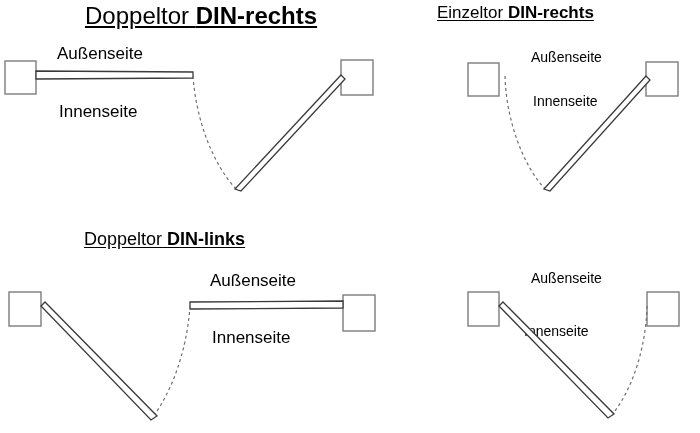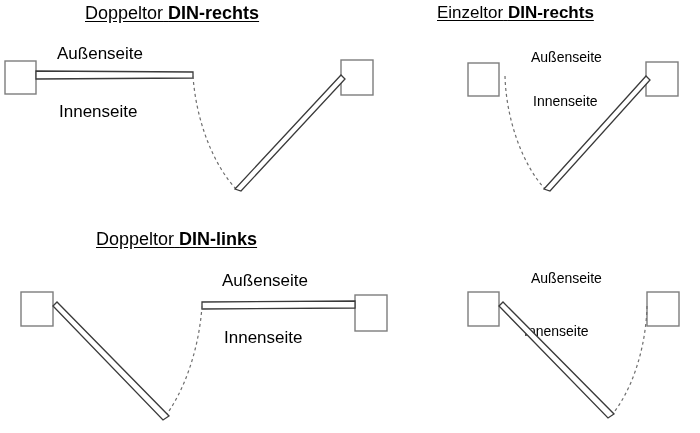--- a/index.html
+++ b/index.html
@@ -13,21 +13,21 @@
     position: relative;
     overflow: hidden;
     font-family: "Liberation Sans", sans-serif;
     color: #000000;
   }
   .panel {
     position: absolute;
   }
   .panel-tl { left: 0;   top: 0;   width: 420px; height: 220px; }
   .panel-tr { left: 420px; top: 0;   width: 280px; height: 220px; }
-  .panel-bl { left: 0;   top: 220px; width: 420px; height: 213px; margin-left: 12px; }
+  .panel-bl { left: 0;   top: 220px; width: 420px; height: 213px; }
   .panel-br { left: 420px; top: 220px; width: 280px; height: 213px; }
 
   .panel svg {
     display: block;
     position: absolute;
     left: 0;
     top: 0;
     overflow: visible;
   }
 
@@ -54,21 +54,21 @@
   .title {
     position: absolute;
     white-space: nowrap;
     text-decoration: underline;
     text-underline-offset: 2px;
     line-height: 1;
   }
   .title .t-light { font-weight: normal; }
   .title .t-bold  { font-weight: bold; }
 
-  .title-tl { left: 85px;  top: 4px;   font-size: 18px; }
+  .title-tl { left: 85px;  top: 4px;   font-size: 24px; }
   .title-tr { left: 437px; top: 4px;   font-size: 17px; }
   .title-bl { left: 84px;  top: 230px; font-size: 18px; }
   .title-br { left: 473px; top: 230px; font-size: 17px; }
 
   
   .side-label {
     position: absolute;
     white-space: nowrap;
     line-height: 1;
   }

